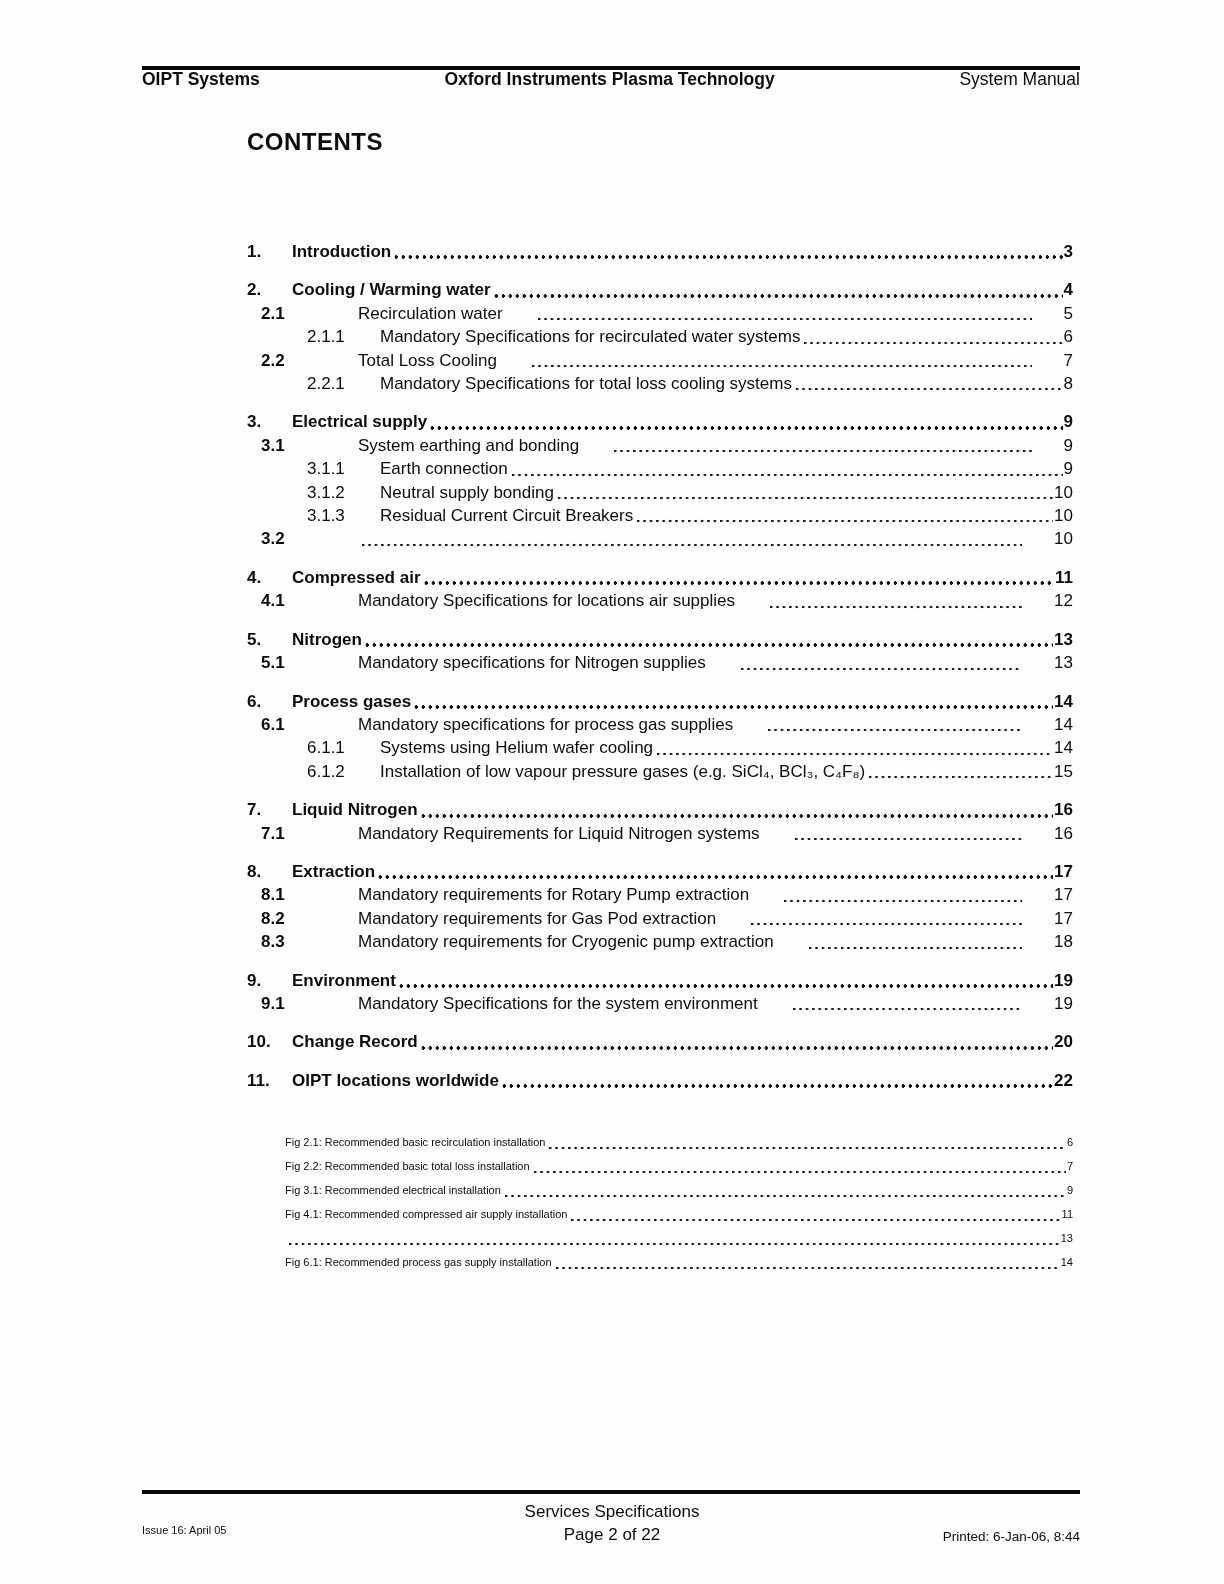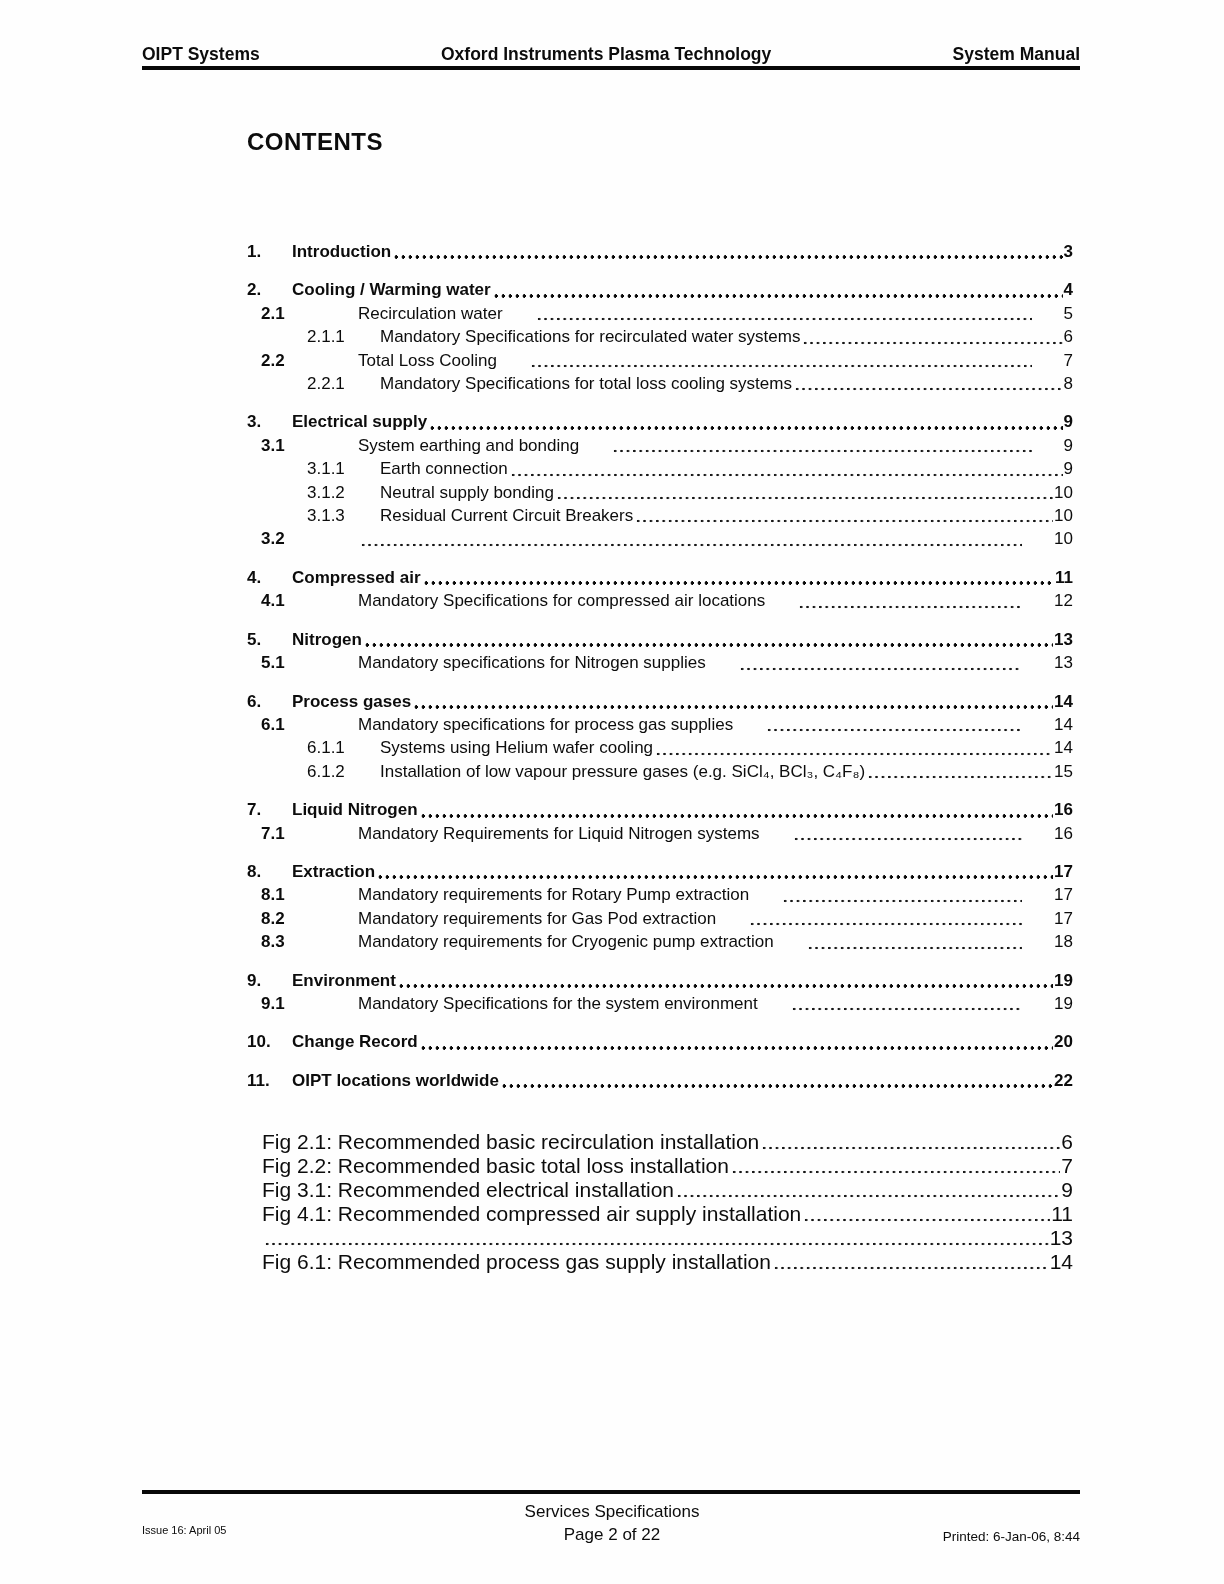--- a/index.html
+++ b/index.html
@@ -13,22 +13,22 @@
     margin: 0 auto;
     overflow: hidden;
   }
 
   
   .page-header {
     position: absolute; left: 142px; right: 144px; top: 43px;
     display: flex; justify-content: space-between; align-items: baseline;
     font-size: 17.5px; line-height: 22px;
   }
-  .page-header .hl, .page-header .hc { font-weight: 700; }
-  .page-header .hr { font-weight: 700; }
+  .page-header .hl, .page-header .hc { font-weight: 700; margin-top: 25px; }
+  .page-header .hr { font-weight: 400; }
   .header-rule, .footer-rule {
     position: absolute; left: 142px; right: 144px; height: 4px; background: #080808;
   }
   .header-rule { top: 66px; }
   .footer-rule { top: 1490px; }
 
   
   .page-title {
     position: absolute; left: 247px; top: 128px;
     font-size: 24px; font-weight: 700; letter-spacing: 0.5px;
@@ -53,21 +53,21 @@
     background-size: 7px 4px; height: 4.5px;
   }
   .toc-row.lvl1 .num { width: 45px; }
   .toc-row.lvl2 { padding-left: 14px; gap: 31px; }
   .toc-row.lvl2 .num { width: 66px; font-weight: 700; }
   .toc-row.lvl3 { padding-left: 60px; }
   .toc-row.lvl3 .num { width: 73px; font-weight: 400; }
 
   
   .figures { position: absolute; left: 262px; top: 1130px; width: 811px; }
-  .fig-row { display: flex; align-items: flex-end; line-height: 24px; font-size: 21px; }
+  .fig-row { display: flex; align-items: flex-end; line-height: 24px; font-size: 11px; margin-left: 23px; }
   .fig-row .label { white-space: nowrap; }
 
   
   .footer-center {
     position: absolute; left: 0; width: 1224px; top: 1500px;
     text-align: center; font-size: 17px; line-height: 23px;
   }
   .footer-issue { position: absolute; left: 142px; top: 1524px; font-size: 11px; }
   .footer-printed { position: absolute; right: 144px; top: 1529px; font-size: 13.5px; }
 </style>
@@ -158,21 +158,21 @@
     <span class="pg">10</span>
   </div>
       <div class="toc-row lvl1">
     <span class="num">4.</span>
     <span class="label">Compressed air</span>
     <span class="leader"></span>
     <span class="pg">11</span>
   </div>
       <div class="toc-row lvl2">
     <span class="num">4.1</span>
-    <span class="label">Mandatory Specifications for compressed air locations</span>
+    <span class="label">Mandatory Specifications for locations air supplies</span>
     <span class="leader"></span>
     <span class="pg">12</span>
   </div>
       <div class="toc-row lvl1">
     <span class="num">5.</span>
     <span class="label">Nitrogen</span>
     <span class="leader"></span>
     <span class="pg">13</span>
   </div>
       <div class="toc-row lvl2">

